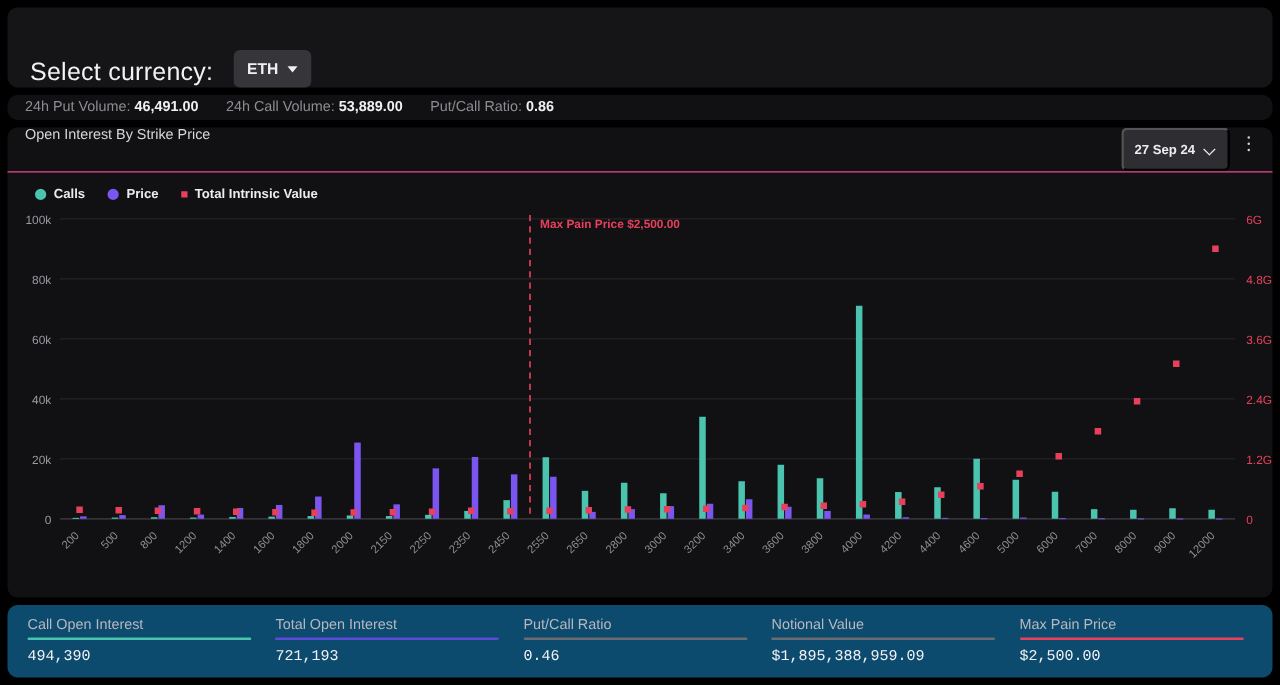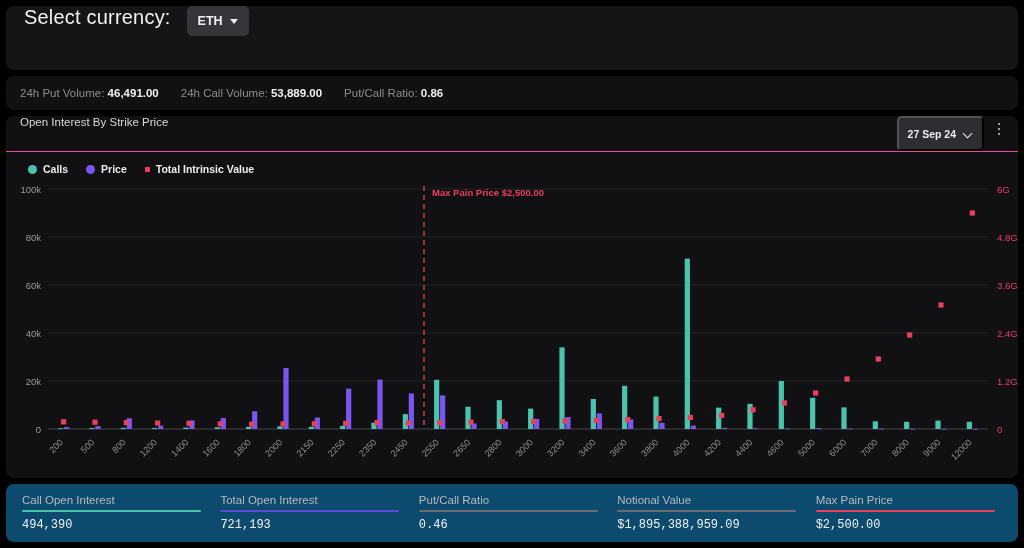--- a/index.html
+++ b/index.html
@@ -8,38 +8,38 @@
     background: #000000;
     font-family: "Liberation Sans", sans-serif;
     color: #e8e8ea;
     overflow: hidden;
   }
   .app { width: 1024px; height: 548px; padding: 6px 6px 0 6px; display: flex; flex-direction: column; gap: 6px; }
 
   
   .currency-bar {
     background: #151517; border-radius: 8px;
-    height: 64px; display: flex; align-items: flex-start; padding: 0 18px; gap: 16px;
+    height: 64px; display: flex; align-items: flex-end; padding: 0 18px; gap: 16px;
     flex: 0 0 auto;
   }
   .currency-label { font-size: 20px; color: #f2f2f4; letter-spacing: .2px; }
   .currency-select {
     background: #35353a; border-radius: 5px; border: none;
     padding: 8px 11px; font-size: 12.5px; font-weight: 700; color: #f0f0f2;
     display: flex; align-items: center; gap: 7px; cursor: pointer;
     font-family: "Liberation Sans", sans-serif;
   }
   .caret-down {
     width: 0; height: 0; border-left: 4px solid transparent;
     border-right: 4px solid transparent; border-top: 5px solid #f0f0f2;
   }
 
   
   .volume-bar {
-    background: #111113; border-radius: 8px; height: 34px;
+    background: #111113; border-radius: 8px; height: 20px;
     display: flex; align-items: center; padding: 0 14px; gap: 22px;
     flex: 0 0 auto;
   }
   .vol-item { font-size: 11.5px; color: #8c8c92; white-space: nowrap; }
   .vol-item b { color: #f0f0f2; font-weight: 700; }
 
   
   .chart-card {
     background: #111113; border-radius: 8px; flex: 1 1 auto;
     display: flex; flex-direction: column; min-height: 0; position: relative;

